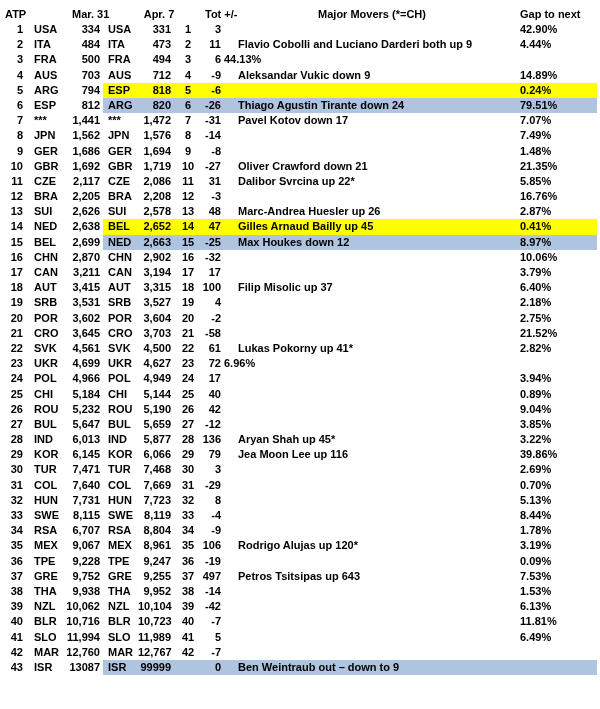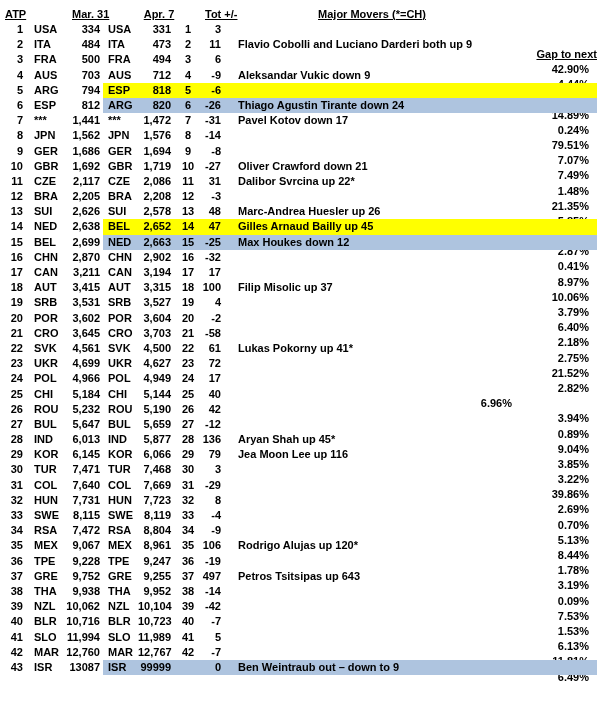--- a/index.html
+++ b/index.html
@@ -18,24 +18,24 @@
   .rank { width: 26px; text-align: right; padding-right: 3px; }
   .mc   { width: 32px; margin-left: 8px; }
   .mv   { width: 34px; text-align: right; }
   .rt   { flex: 1; margin-left: 3px; display: grid;
           grid-template-columns: 35px 38px 24px 24px 1fr 77px; }
   .ac { padding-left: 5px; }
   .av { text-align: right; padding-right: 5px; }
   .ar { text-align: center; }
   .tt { text-align: right; padding-right: 3px; }
   .mm { padding-left: 14px; }
-  .gp { text-align: right; padding-right: 8px; margin-top: 40px; }
+  .gp { padding-right: 8px; }
   .hl-yellow { background: var(--hl-yellow, #FFFF00); }
   .hl-blue   { background: var(--hl-blue, #AEC4DF); }
-  .header { height: 16px; line-height: 16px; text-decoration: underline; }
+  .header { height: 16px; line-height: 16px; }
   .header .rank { text-align: left; padding-left: 5px; width: 34px; }
   .header .mc { width: 24px; }
   .header .mv { text-align: center; position: relative; left: 6px; }
   .header .av { text-align: center; padding-right: 0; position: relative; left: 2px; }
   .header .tt { text-align: center; padding-right: 0; position: relative; left: 5px; }
   .header .mm { text-align: center; padding-left: 0; }
   .header .gp { padding-right: 0; }
   .footer { margin-top: 15px; height: 15px; line-height: 15px; }
 </style>
 </head>
@@ -480,21 +480,21 @@
           <div class="cell av">8,119</div>
           <div class="cell ar">33</div>
           <div class="cell tt">-4</div>
           <div class="cell mm"></div>
           <div class="cell gp">8.44%</div>
         </div>
       </div>
       <div class="row">
         <div class="cell rank">34</div>
         <div class="cell mc">RSA</div>
-        <div class="cell mv">7,472</div>
+        <div class="cell mv">6,707</div>
         <div class="rt">
           <div class="cell ac">RSA</div>
           <div class="cell av">8,804</div>
           <div class="cell ar">34</div>
           <div class="cell tt">-9</div>
           <div class="cell mm"></div>
           <div class="cell gp">1.78%</div>
         </div>
       </div>
       <div class="row">

